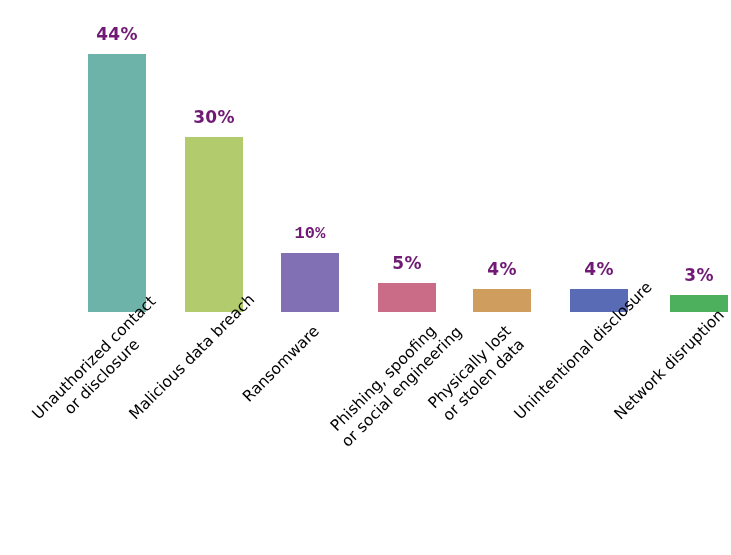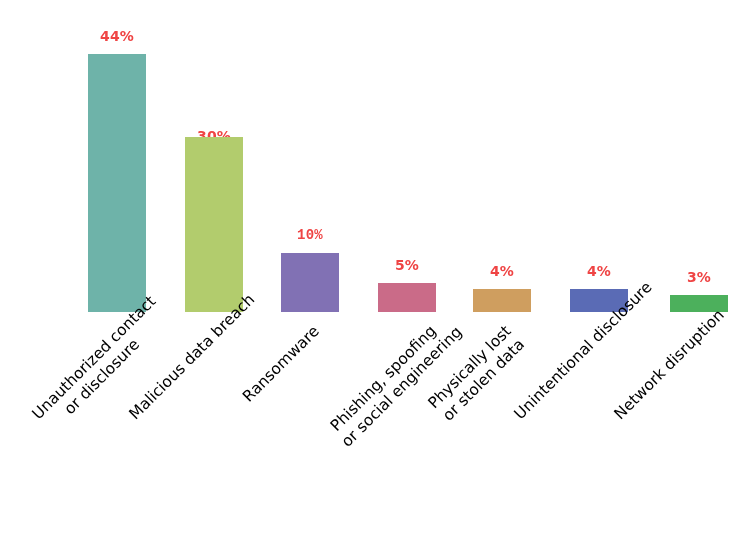--- a/index.html
+++ b/index.html
@@ -42,23 +42,23 @@
     bottom: 0;
     left: 0;
     width: 58px;
   }
 
   .bar-value-label {
     position: absolute;
     left: -26px;
     width: 110px;
     text-align: center;
-    font-size: 14px;
+    font-size: 17px;
     font-weight: bold;
-    color: #ef4444;
+    color: #701a75;
     letter-spacing: 0.2px;
     white-space: nowrap;
   }
 
   
   .labels-layer {
     position: absolute;
     left: 0;
     top: 312px;
     width: 731px;
@@ -88,21 +88,21 @@
 <div id="chart-root">
 
   <div class="plot-area">
 
     <div class="bar-group" style="left:88px;">
       <div class="bar-value-label" style="bottom:268px;">44%</div>
       <div class="bar" style="height:258px;background:#6eb3a9;"></div>
     </div>
 
     <div class="bar-group" style="left:185px;">
-      <div class="bar-value-label" style="bottom:168px;">30%</div>
+      <div class="bar-value-label" style="bottom:185px;">30%</div>
       <div class="bar" style="height:175px;background:#b2cc6d;"></div>
     </div>
 
     <div class="bar-group" style="left:281px;">
       <div class="bar-value-label" style="bottom:69px;font-family:Liberation Mono, monospace;">10%</div>
       <div class="bar" style="height:59px;background:#8171b4;"></div>
     </div>
 
     <div class="bar-group" style="left:378px;">
       <div class="bar-value-label" style="bottom:39px;">5%</div>

